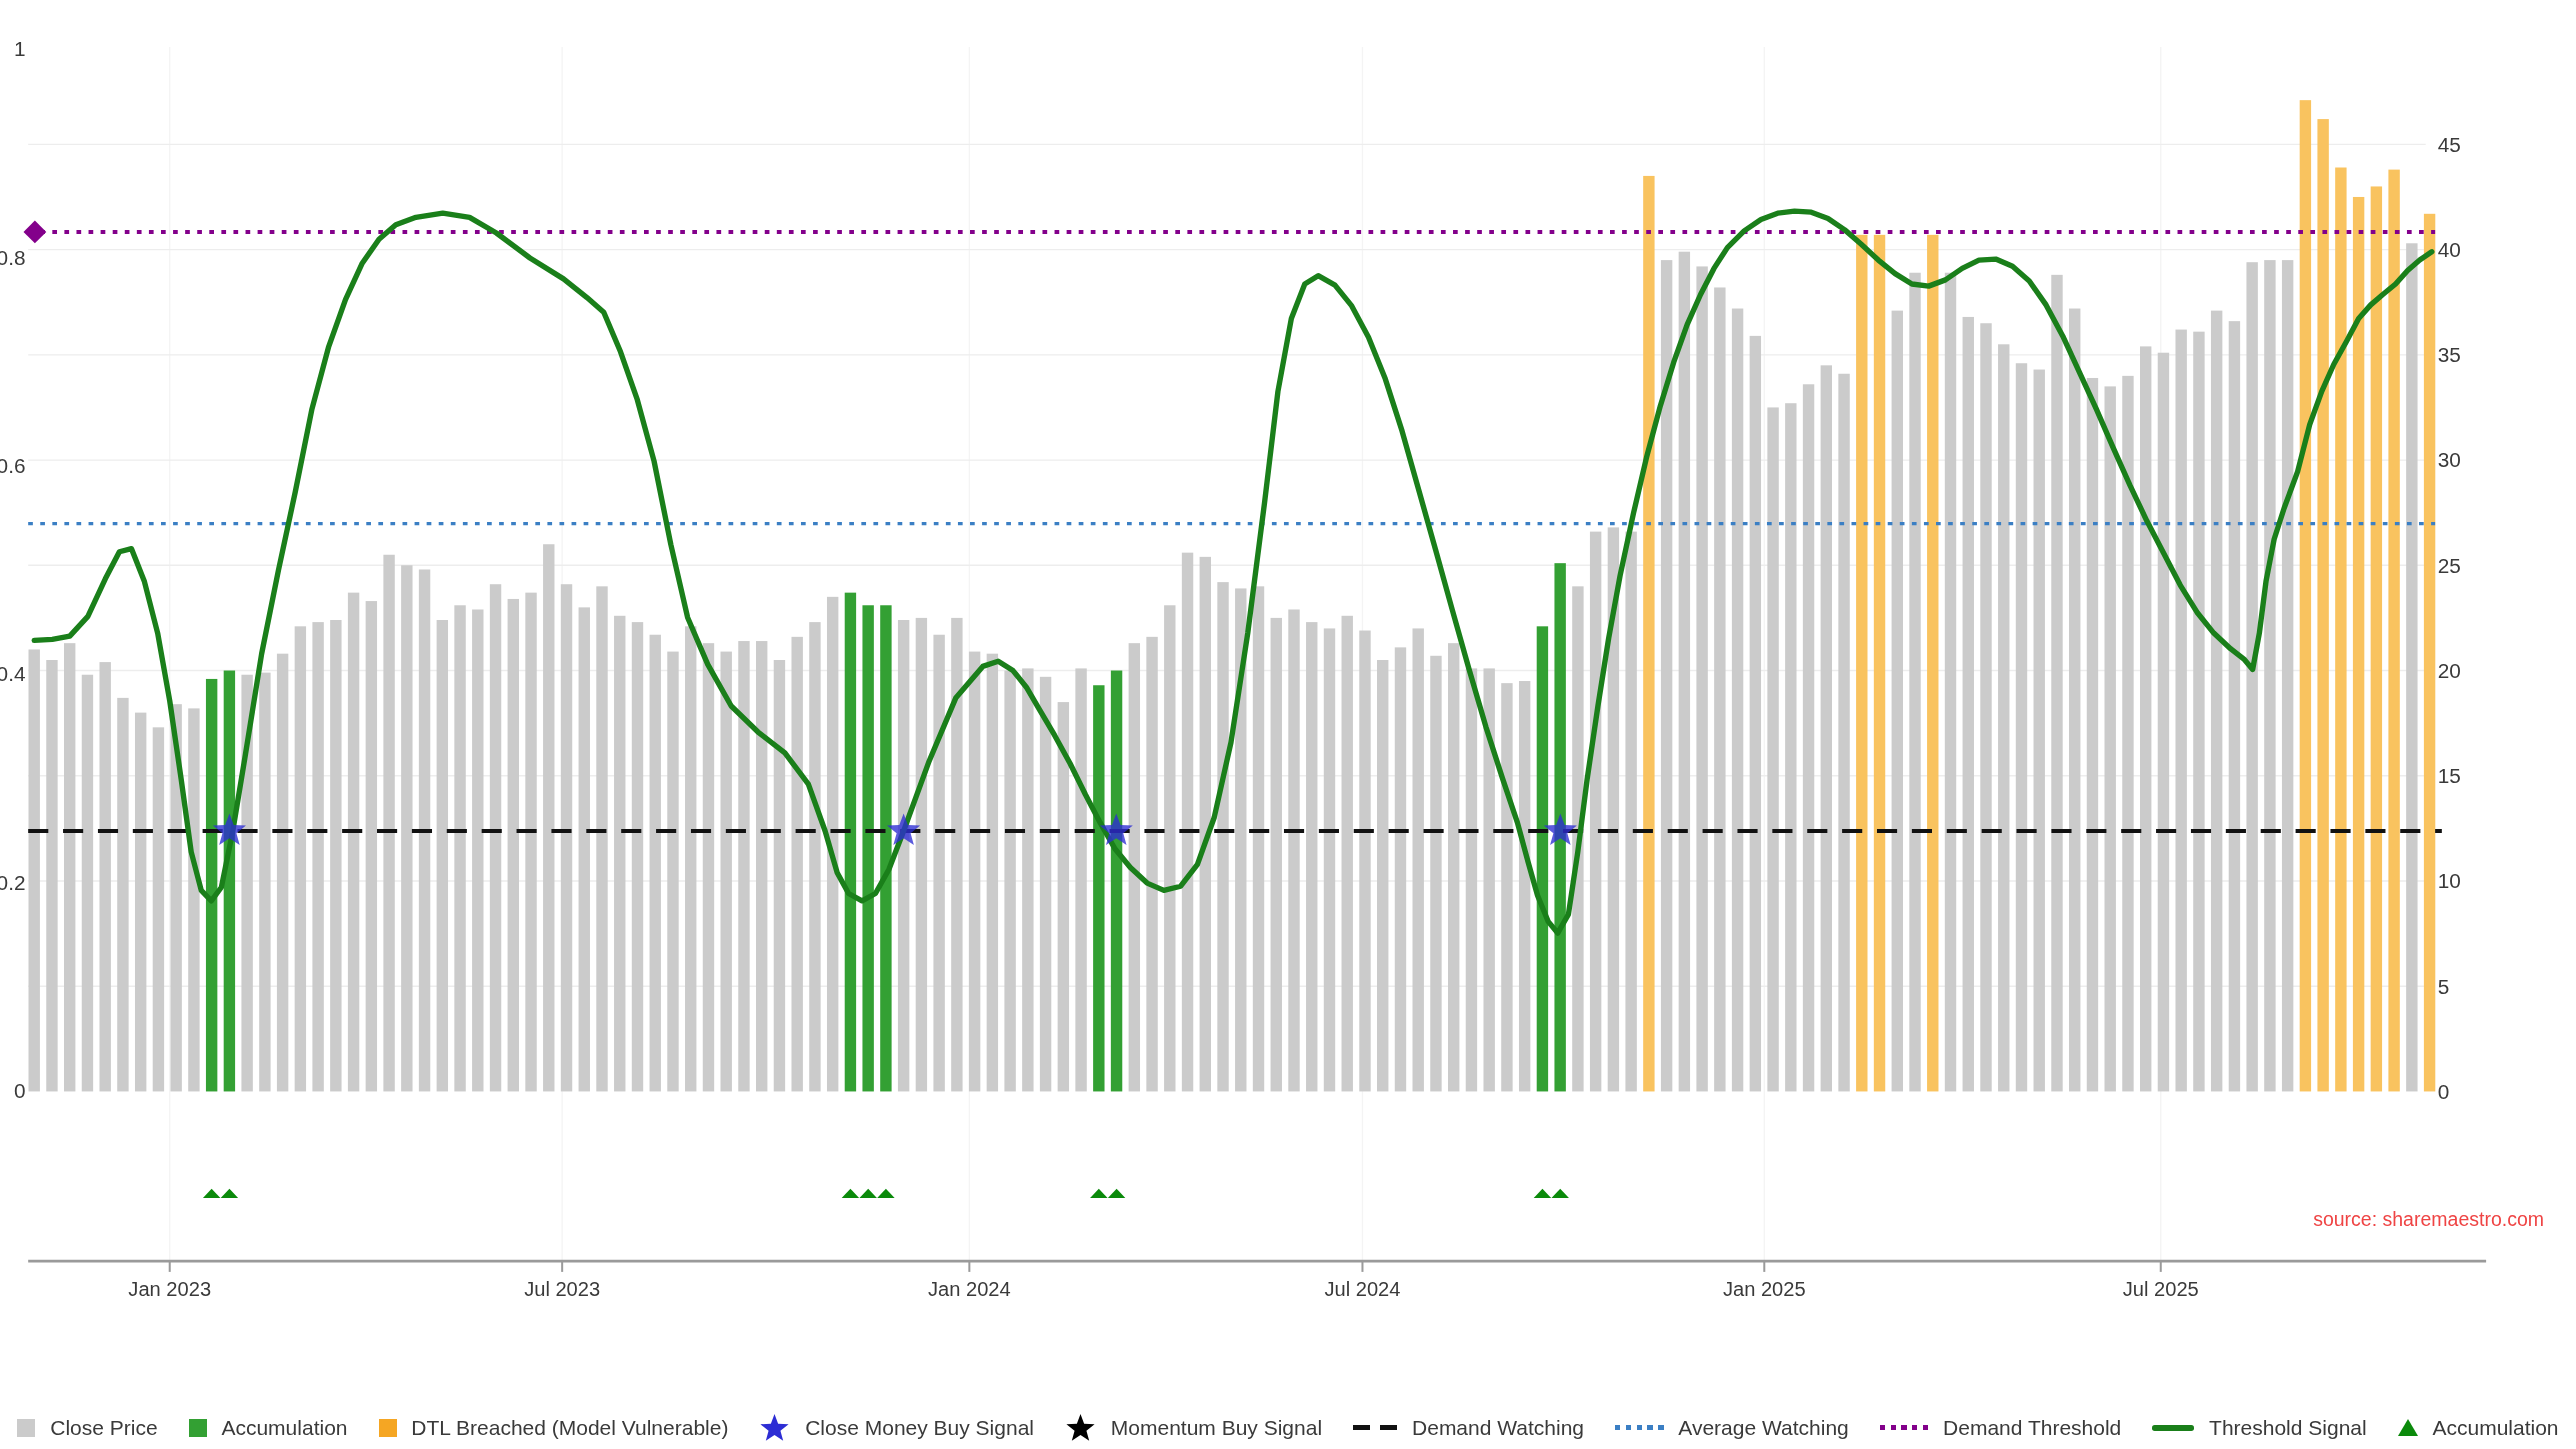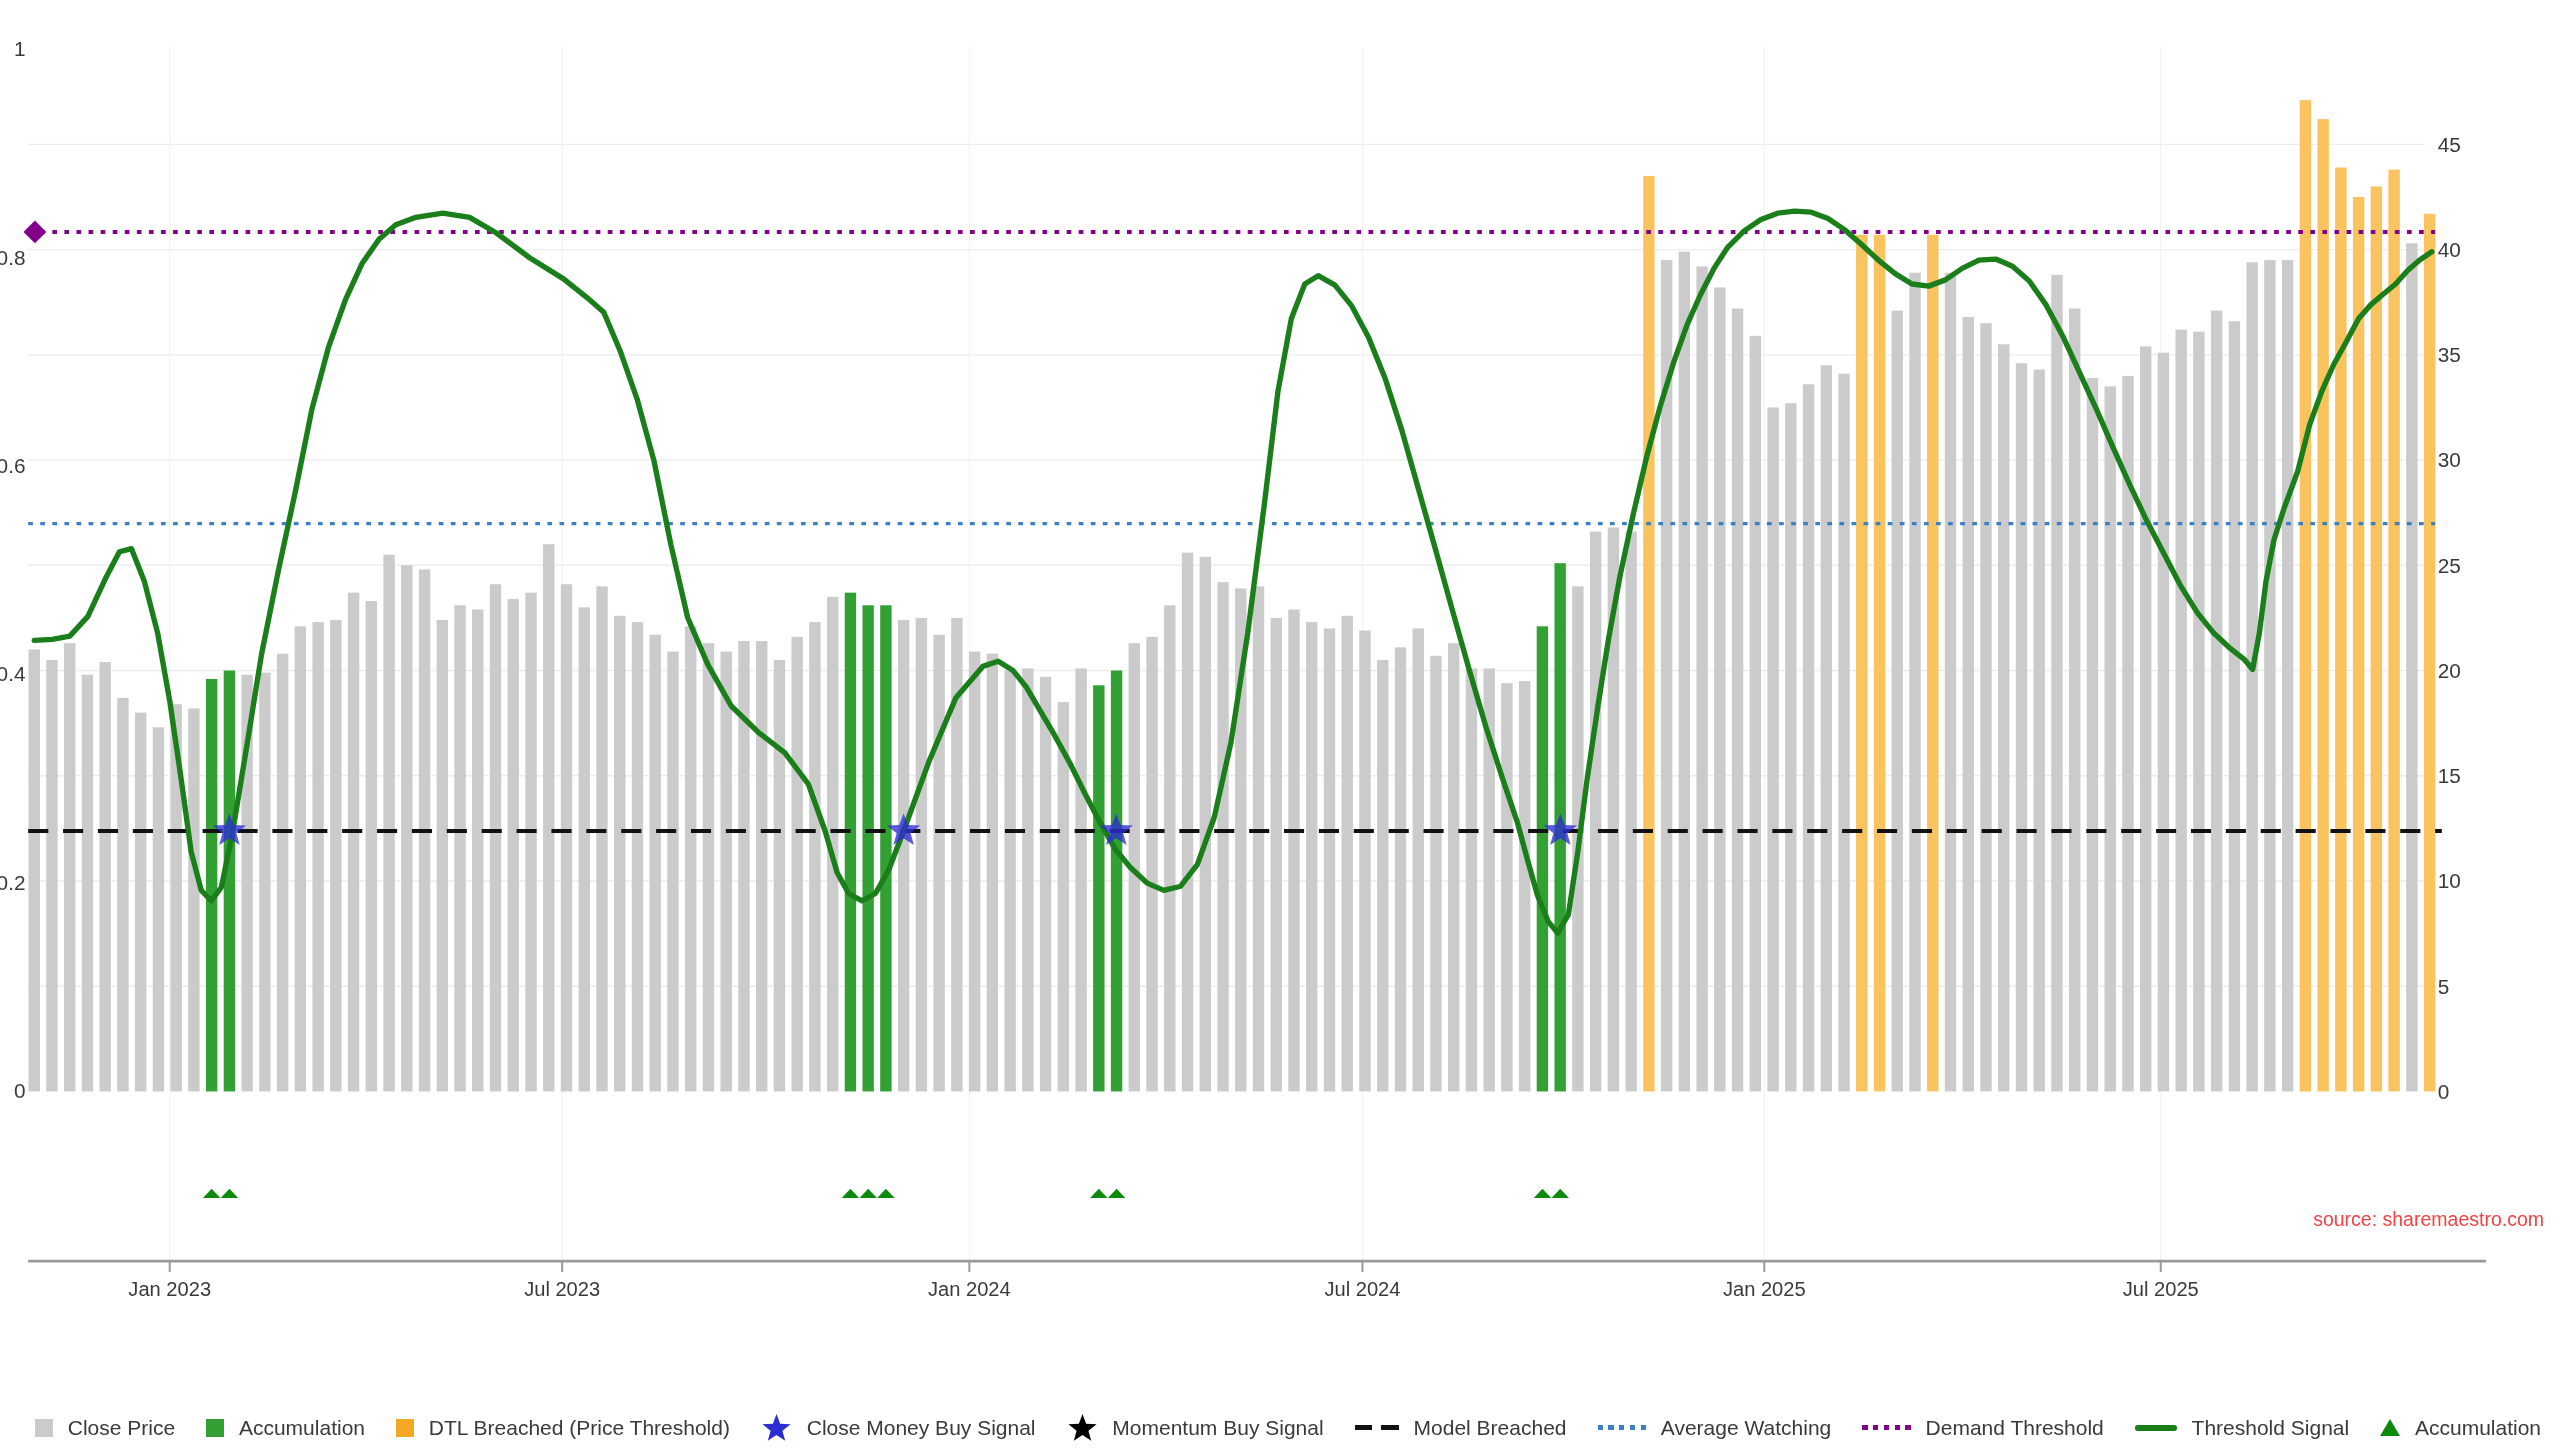--- a/index.html
+++ b/index.html
@@ -229,40 +229,40 @@
       <div class="legend-item">
         <span class="lg-square" style="background: rgb(203, 203, 203);"></span>
         <span class="legend-label">Close Price</span>
       </div>
       <div class="legend-item">
         <span class="lg-square" style="background: rgb(51, 160, 51);"></span>
         <span class="legend-label">Accumulation</span>
       </div>
       <div class="legend-item">
         <span class="lg-square" style="background: rgb(245, 166, 35);"></span>
-        <span class="legend-label">DTL Breached (Price Threshold)</span>
+        <span class="legend-label">DTL Breached (Model Vulnerable)</span>
       </div>
       <div class="legend-item">
         <svg width="31" height="31" viewBox="0 0 46 46">
           <path d="M23.0,3.0L28.4,17.5L43.9,18.2L31.8,27.9L35.9,42.8L23.0,34.2L10.1,42.8L14.2,27.9L2.1,18.2L17.6,17.5Z" fill="#2d2dd4"></path>
         </svg>
         <span class="legend-label">Close Money Buy Signal</span>
       </div>
       <div class="legend-item">
         <svg width="31" height="31" viewBox="0 0 46 46">
           <path d="M23.0,3.0L28.4,17.5L43.9,18.2L31.8,27.9L35.9,42.8L23.0,34.2L10.1,42.8L14.2,27.9L2.1,18.2L17.6,17.5Z" fill="#000000"></path>
         </svg>
         <span class="legend-label">Momentum Buy Signal</span>
       </div>
       <div class="legend-item">
         <span class="lg-dash">
           <i></i>
           <i></i>
         </span>
-        <span class="legend-label">Model Breached</span>
+        <span class="legend-label">Demand Watching</span>
       </div>
       <div class="legend-item">
         <span class="lg-dots">
           <i style="background: rgb(59, 127, 196);"></i>
           <i style="background: rgb(59, 127, 196);"></i>
           <i style="background: rgb(59, 127, 196);"></i>
           <i style="background: rgb(59, 127, 196);"></i>
           <i style="background: rgb(59, 127, 196);"></i>
         </span>
         <span class="legend-label">Average Watching</span>

